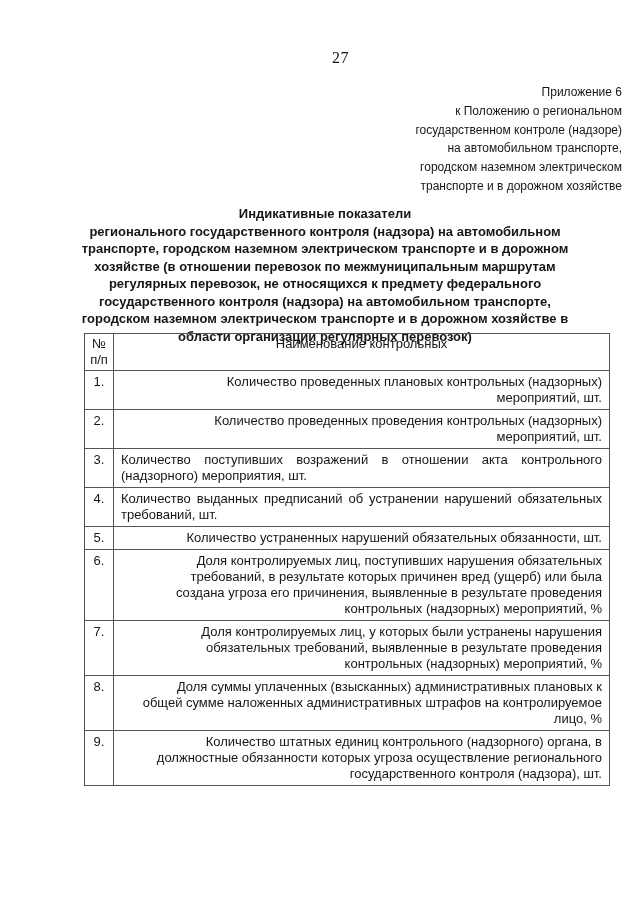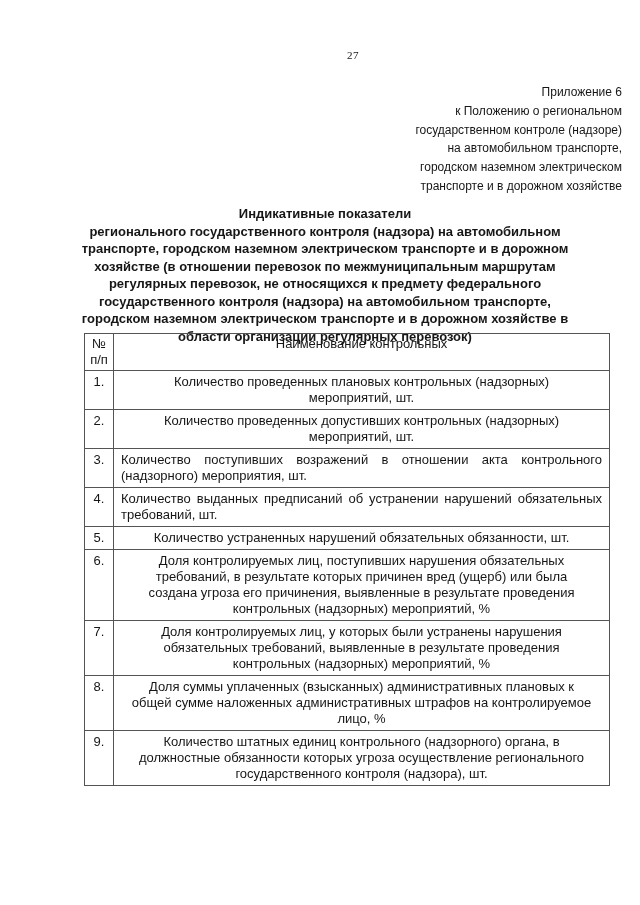--- a/index.html
+++ b/index.html
@@ -11,23 +11,23 @@
     position: relative;
     width: 640px;
     height: 905px;
     font-family: "Liberation Sans", "DejaVu Sans", sans-serif;
     color: #161616;
     overflow: hidden;
   }
   .page-number {
     position: absolute;
     top: 49px;
-    left: 347px;
+    left: 332px;
     font-family: "Liberation Serif", "DejaVu Serif", serif;
-    font-size: 11px;
+    font-size: 16px;
     letter-spacing: 0.5px;
   }
   .appendix {
     position: absolute;
     top: 83px;
     left: 357px;
     width: 265px;
     font-size: 12px;
     line-height: 18.8px;
     white-space: pre-line;
@@ -68,21 +68,21 @@
     padding: 2px 2px;
     white-space: pre-line;
   }
   td.num {
     text-align: center;
     padding: 3px 1px 2px 1px;
   }
   td.text {
     padding: 3px 7px 3px 7px;
     white-space: pre-line;
-    text-align: center;
+    text-align: right;
   }
   tr.justify td.text {
     white-space: normal;
     text-align: justify;
   }
 </style>
 </head>
 <body>
 
 <div>
@@ -118,21 +118,21 @@
       </tr>
     </thead>
     <tbody>
       <tr>
         <td class="num">1.</td>
         <td class="text">Количество проведенных плановых контрольных (надзорных)
 мероприятий, шт.</td>
       </tr>
       <tr>
         <td class="num">2.</td>
-        <td class="text">Количество проведенных допустивших контрольных (надзорных)
+        <td class="text">Количество проведенных проведения контрольных (надзорных)
 мероприятий, шт.</td>
       </tr>
       <tr class="justify">
         <td class="num">3.</td>
         <td class="text">Количество поступивших возражений в отношении акта контрольного (надзорного) мероприятия, шт.</td>
       </tr>
       <tr class="justify">
         <td class="num">4.</td>
         <td class="text">Количество выданных предписаний об устранении нарушений обязательных требований, шт.</td>
       </tr>

